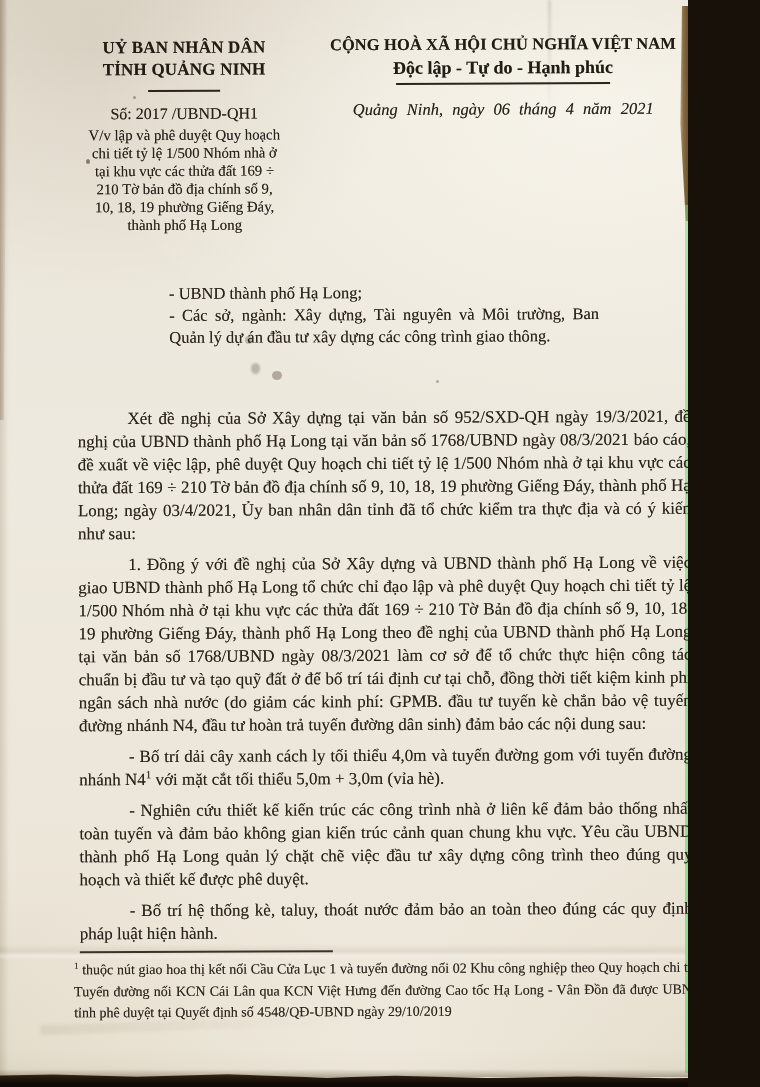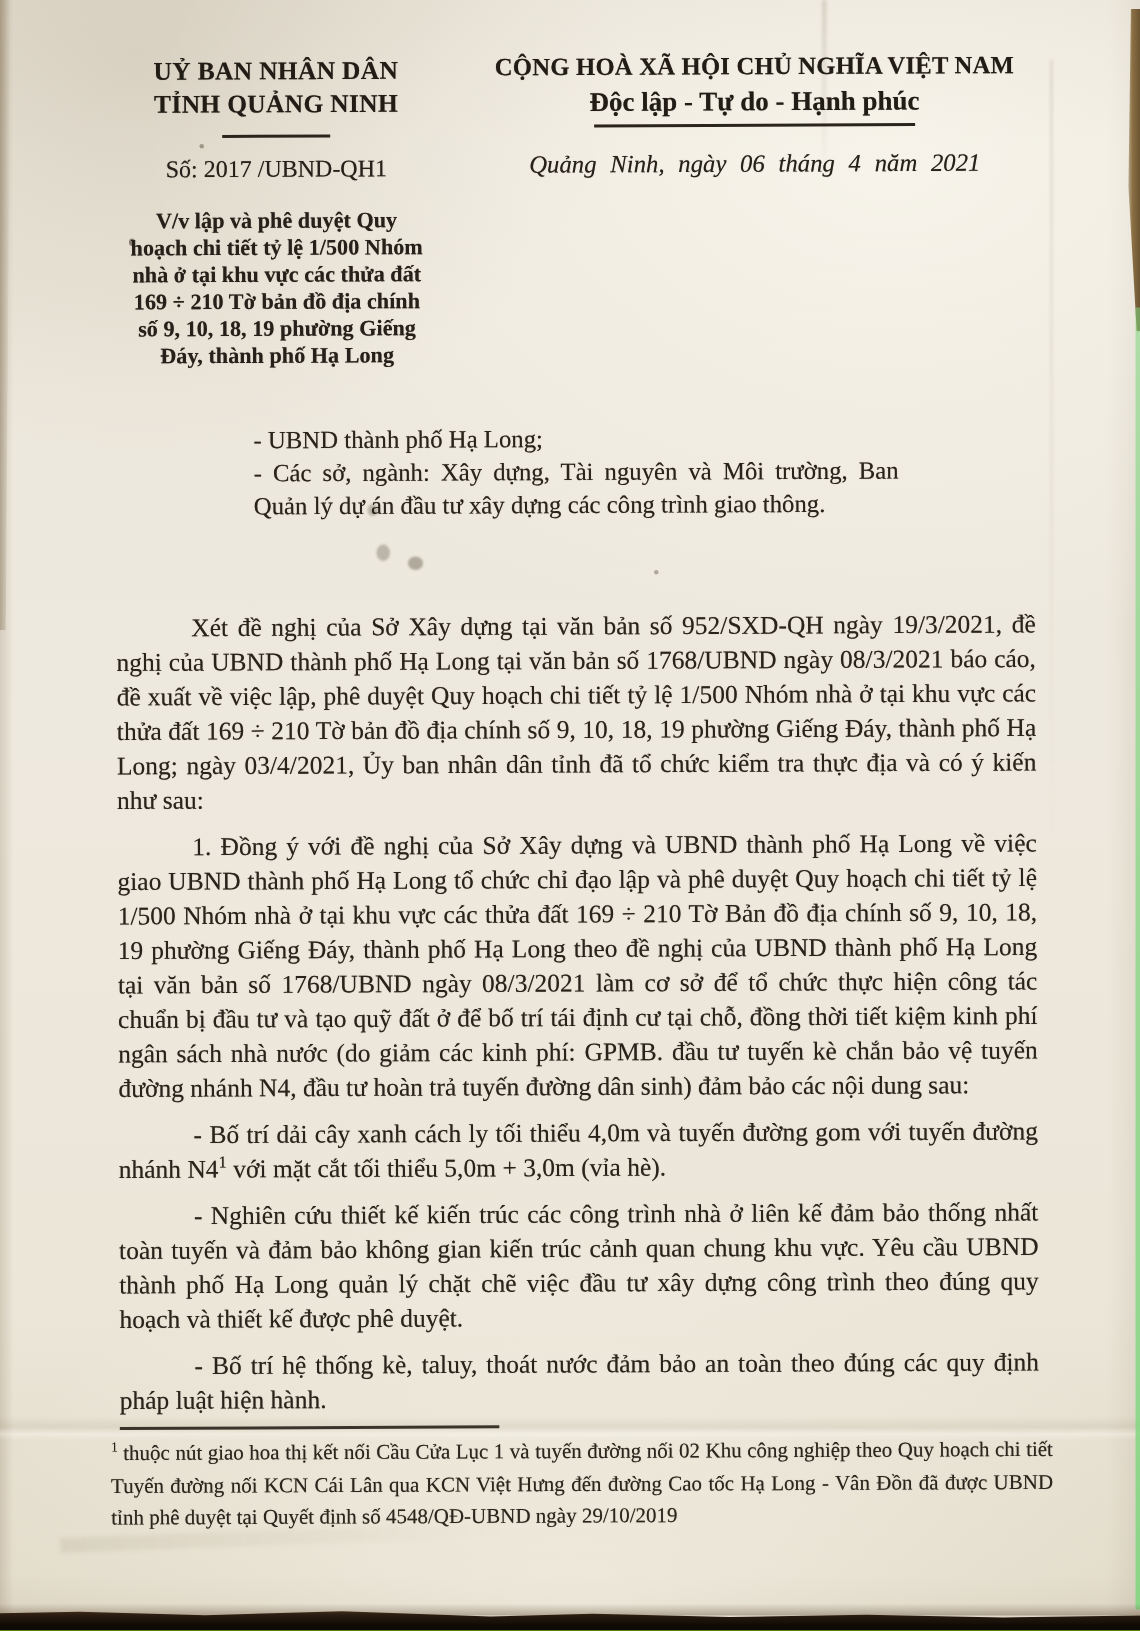--- a/index.html
+++ b/index.html
@@ -3,22 +3,22 @@
 <meta charset="utf-8">
 <style>
   html,body { margin:0; padding:0; }
   body {
     width:760px; height:1087px;
     font-family:"Liberation Serif","DejaVu Serif",serif;
     background:#17110a;
     overflow:hidden;
   }
   .page {
-    position:relative; width:760px; height:1087px; overflow:hidden;
-    background:#84cc16;
+    position:relative; width:688px; height:1087px; overflow:hidden;
+    background:#d946ef;
   }
   
   .paper {
     position:absolute; left:0; top:0; width:760px; height:1081px;
     background:
       radial-gradient(120% 55% at 78% 10%, rgba(255,253,246,.55) 0%, rgba(255,253,246,0) 55%),
       radial-gradient(70% 40% at 12% 4%, rgba(120,100,70,.14) 0%, rgba(120,100,70,0) 60%),
       radial-gradient(90% 45% at 50% 100%, rgba(250,247,238,.5) 0%, rgba(250,247,238,0) 60%),
       linear-gradient(90deg, rgba(125,105,75,.22) 0px, rgba(125,105,75,0) 9px),
       linear-gradient(270deg, rgba(110,90,60,.10) 0px, rgba(110,90,60,0) 22px),
@@ -70,21 +70,21 @@
   .content {
     position:absolute; left:0; top:0; width:760px; height:1081px;
     color:#29231b;
     transform:rotate(-0.25deg); transform-origin:380px 520px;
     text-shadow:0 0 .5px rgba(45,38,28,.55);
   }
   .header-left { position:absolute; left:70px; top:36px; width:232px; text-align:center; }
   .hl-1, .hl-2 { font-weight:bold; font-size:17px; line-height:22px; letter-spacing:.2px; color:#211c15; }
   .rule-left { width:72px; height:2px; background:#2a241c; margin:9px auto 0; }
   .doc-number { margin-top:13px; font-size:16px; color:#26201a; }
-  .subject { margin:16px auto 0; width:196px; font-size:14.8px; line-height:18px; font-weight:700; color:#26201a; }
+  .subject { margin:3px auto 0; width:196px; font-size:14.8px; line-height:18px; font-weight:400; color:#26201a; }
   .header-right { position:absolute; left:303px; top:33px; width:404px; text-align:center; }
   .hr-1 { font-weight:bold; font-size:16.5px; line-height:23px; letter-spacing:.1px; color:#211c15; }
   .hr-2 { font-weight:bold; font-size:18px; line-height:24px; color:#211c15; }
   .rule-right { width:214px; height:2px; background:#2a241c; margin:3px auto 0; }
   .place-date { margin-top:15px; font-style:italic; font-size:16.5px; word-spacing:5px; color:#26201a; }
   .recipients { position:absolute; left:170px; top:274px; width:528px; display:flex; }
   .kg-label { width:94px; font-size:17px; flex:none; }
   .kg-items { width:430px; padding-top:8px; font-size:16.5px; line-height:22px; text-align:justify; }
   .kg-item { margin:0; }
   .body-text { position:absolute; left:78px; top:406px; width:613px; font-size:17px; line-height:23px; text-align:justify; }

